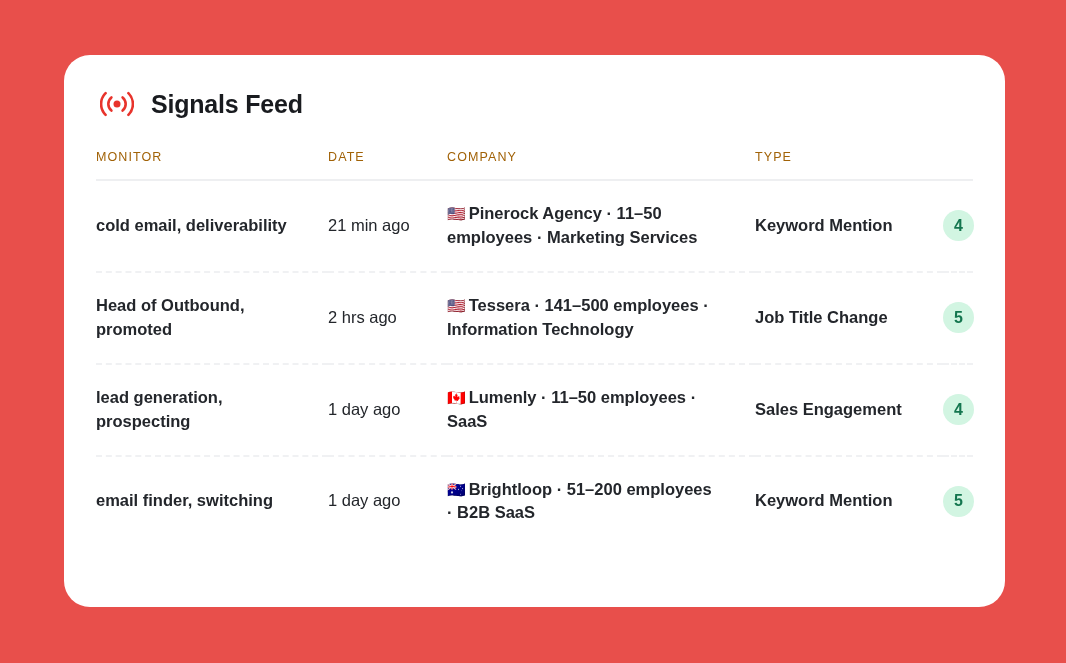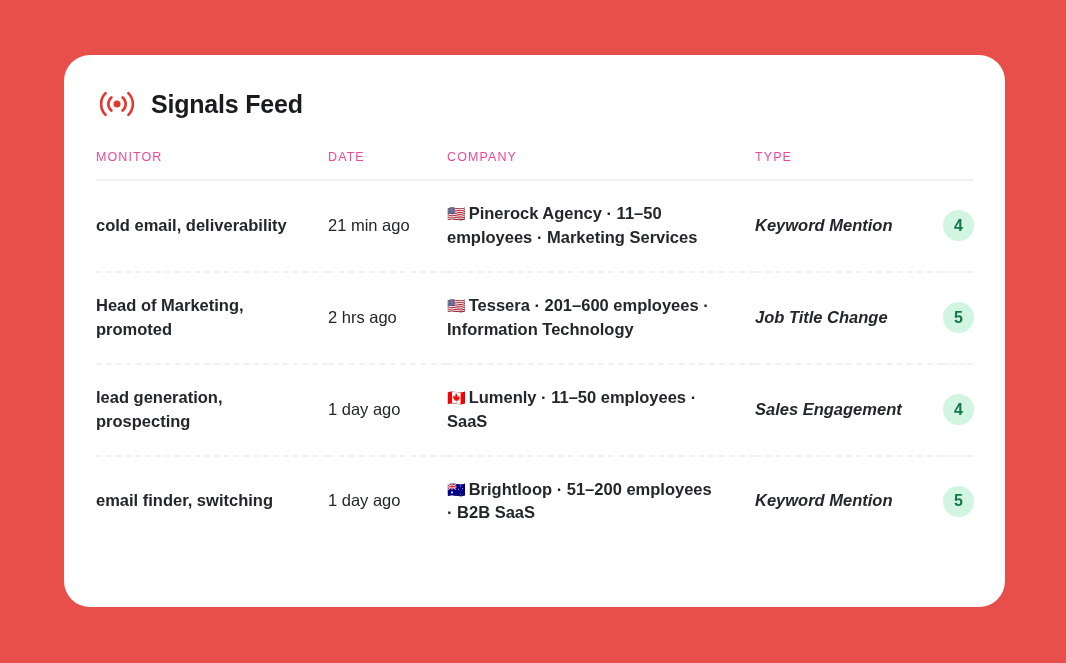--- a/index.html
+++ b/index.html
@@ -76,21 +76,21 @@
   .feed-table col.c-date    { width: 119px; }
   .feed-table col.c-company { width: 308px; }
   .feed-table col.c-type    { width: 188px; }
   .feed-table col.c-score   { width: 30px; }
 
   thead th {
     text-align: left;
     font-size: 12.5px;
     font-weight: normal;
     letter-spacing: 1.1px;
-    color: #ec4899;
+    color: #a16207;
     text-transform: uppercase;
     padding: 0 0 15px 0;
     vertical-align: top;
     border-bottom: 2px solid #eeeff1;
   }
 
   thead th.th-score { text-align: center; }
 
   tbody td {
     font-size: 16.5px;
@@ -99,21 +99,21 @@
     padding: 21px 0;
     border-bottom: 2px dashed #f0f1f3;
     line-height: 1.45;
   }
 
   tbody tr:last-child td { border-bottom: none; }
 
   td.monitor  { font-weight: bold; padding-right: 26px; }
   td.date     { font-weight: normal; padding-right: 16px; white-space: nowrap; }
   td.company  { padding-right: 34px; font-weight: bold; margin-top: 8px; }
-  td.type     { font-weight: bold; padding-right: 12px; font-style: italic; }
+  td.type     { font-weight: bold; padding-right: 12px; }
   td.score    { text-align: center; }
 
   .flag {
     font-family: "DejaVu Sans", sans-serif;
     font-size: 15px;
     margin-right: 3px;
   }
 
   .score-badge {
     display: inline-flex;
@@ -173,23 +173,23 @@
         <tr>
           <td class="monitor">cold email, deliverability</td>
           <td class="date">21 min ago</td>
           <td class="company"><span class="flag">🇺🇸</span><span>Pinerock Agency · 11–50 employees · Marketing Services</span></td>
           <td class="type">Keyword Mention</td>
           <td class="score"><span class="score-badge">4</span></td>
         </tr>
 
 
         <tr>
-          <td class="monitor">Head of Marketing, promoted</td>
+          <td class="monitor">Head of Outbound, promoted</td>
           <td class="date">2 hrs ago</td>
-          <td class="company"><span class="flag">🇺🇸</span><span>Tessera · 201–600 employees · Information Technology</span></td>
+          <td class="company"><span class="flag">🇺🇸</span><span>Tessera · 141–500 employees · Information Technology</span></td>
           <td class="type">Job Title Change</td>
           <td class="score"><span class="score-badge">5</span></td>
         </tr>
 
         <tr>
           <td class="monitor">lead generation, prospecting</td>
           <td class="date">1 day ago</td>
           <td class="company"><span class="flag">🇨🇦</span><span>Lumenly · 11–50 employees · SaaS</span></td>
           <td class="type">Sales Engagement</td>
           <td class="score"><span class="score-badge">4</span></td>

